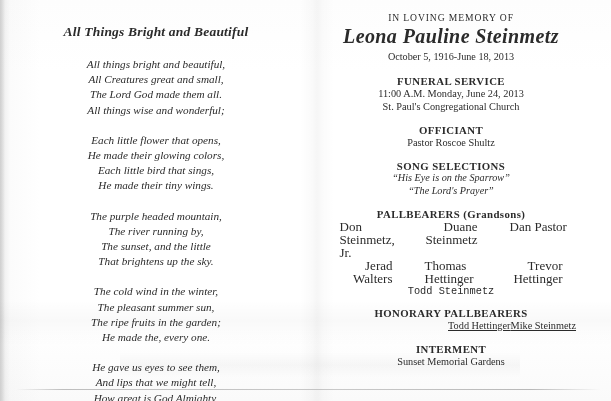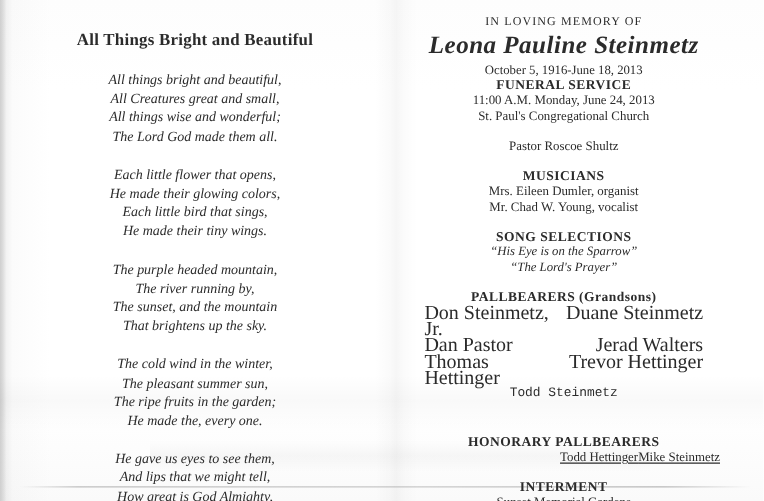--- a/index.html
+++ b/index.html
@@ -95,20 +95,21 @@
     position: absolute;
     left: 308px;
     top: 12px;
     width: 286px;
     text-align: center;
   }
 
   
   .hymn-title {
     font-weight: bold;
+    font-style: italic;
     font-size: 13.5px;
     letter-spacing: 0.2px;
     margin-bottom: 17px;
   }
   .stanza {
     font-style: italic;
     font-size: 11.2px;
     line-height: 15.2px;
     margin-bottom: 15px;
   }
@@ -123,43 +124,44 @@
   .deceased-name {
     font-style: italic;
     font-weight: bold;
     font-size: 20px;
     letter-spacing: 0.4px;
     line-height: 23px;
   }
   .life-dates {
     font-size: 10.2px;
     margin-top: 3px;
+    margin-bottom: 13px;
   }
   .sec-head {
     font-weight: bold;
     font-size: 10.8px;
     letter-spacing: 0.4px;
     text-align: center;
   }
   .sec-line {
     font-size: 10.3px;
     line-height: 13px;
   }
   .sec-line-italic {
     font-size: 10.2px;
     line-height: 12.6px;
     font-style: italic;
   }
   .block { margin-bottom: 11px; }
-  .block-tight { margin-bottom: 26px; }
+  .block-tight { margin-bottom: 9px; }
 
   .pb-grid {
     display: grid;
-    grid-template-columns: 1fr 1fr;
-    font-size: 16px;
+    grid-template-columns: 1fr 1fr 1fr;
+    font-size: 13px;
     line-height: 13px;
     width: 255px;
     margin: 0 auto;
   }
   .pb-left  { text-align: left;  padding-left: 16px; }
   .pb-right { text-align: right; padding-right: 16px; }
   .pb-solo  { font-size: 10.3px; line-height: 13px; font-family: Liberation Mono, monospace; }
 
   .hp-grid {
     display: flex;
@@ -182,35 +184,35 @@
   <div class="crease-a"></div>
   <div class="crease-b"></div>
   <div class="scan-rule"></div>
 
   <div class="col-left">
     <div class="hymn-title">All Things Bright and Beautiful</div>
 
     <div class="stanza">
       <div>All things bright and beautiful,</div>
       <div>All Creatures great and small,</div>
+      <div>The Lord God made them all.</div>
       <div>All things wise and wonderful;</div>
-      <div>The Lord God made them all.</div>
     </div>
 
     <div class="stanza">
       <div>Each little flower that opens,</div>
       <div>He made their glowing colors,</div>
       <div>Each little bird that sings,</div>
       <div>He made their tiny wings.</div>
     </div>
 
     <div class="stanza">
       <div>The purple headed mountain,</div>
       <div>The river running by,</div>
-      <div>The sunset, and the mountain</div>
+      <div>The sunset, and the little</div>
       <div>That brightens up the sky.</div>
     </div>
 
     <div class="stanza">
       <div>The cold wind in the winter,</div>
       <div>The pleasant summer sun,</div>
       <div>The ripe fruits in the garden;</div>
       <div>He made the, every one.</div>
     </div>
 
@@ -228,28 +230,24 @@
     <div class="deceased-name">Leona Pauline Steinmetz</div>
     <div class="life-dates">October 5, 1916-June 18, 2013</div>
 
     <div class="block">
       <div class="sec-head">FUNERAL SERVICE</div>
       <div class="sec-line">11:00 A.M. Monday, June 24, 2013</div>
       <div class="sec-line">St. Paul's Congregational Church</div>
     </div>
 
     <div class="block">
+      <div class="sec-head">OFFICIANT</div>
       <div class="sec-line">Pastor Roscoe Shultz</div>
     </div>
 
-    <div class="block">
-      <div class="sec-head">MUSICIANS</div>
-      <div class="sec-line">Mrs. Eileen Dumler, organist</div>
-      <div class="sec-line">Mr. Chad W. Young, vocalist</div>
-    </div>
 
     <div class="block">
       <div class="sec-head">SONG SELECTIONS</div>
       <div class="sec-line-italic">“His Eye is on the Sparrow”</div>
       <div class="sec-line-italic">“The Lord's Prayer”</div>
     </div>
 
     <div class="block-tight">
       <div class="sec-head">PALLBEARERS (Grandsons)</div>
       <div class="pb-grid">

